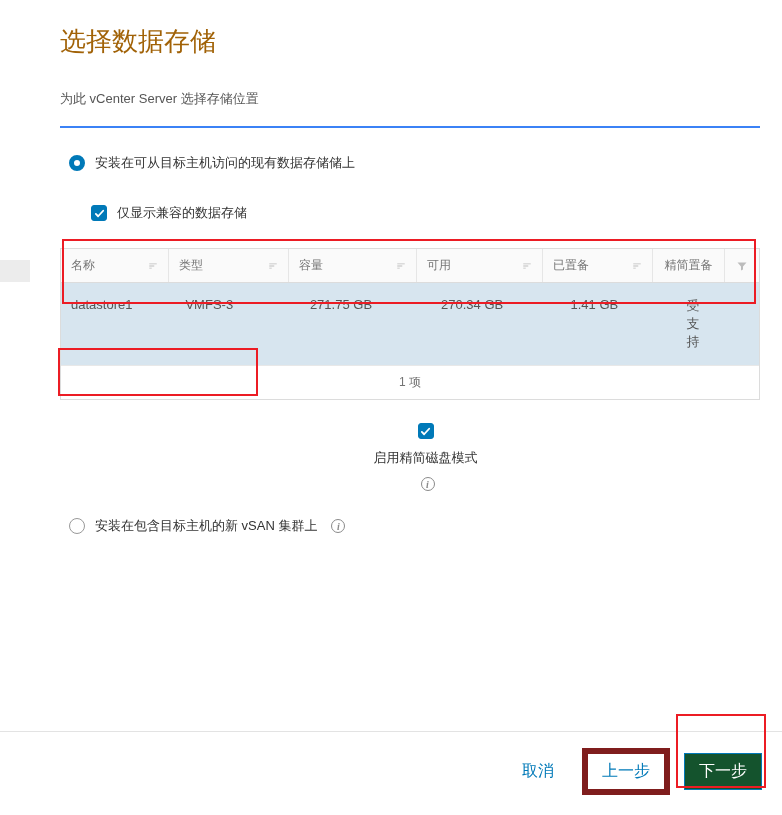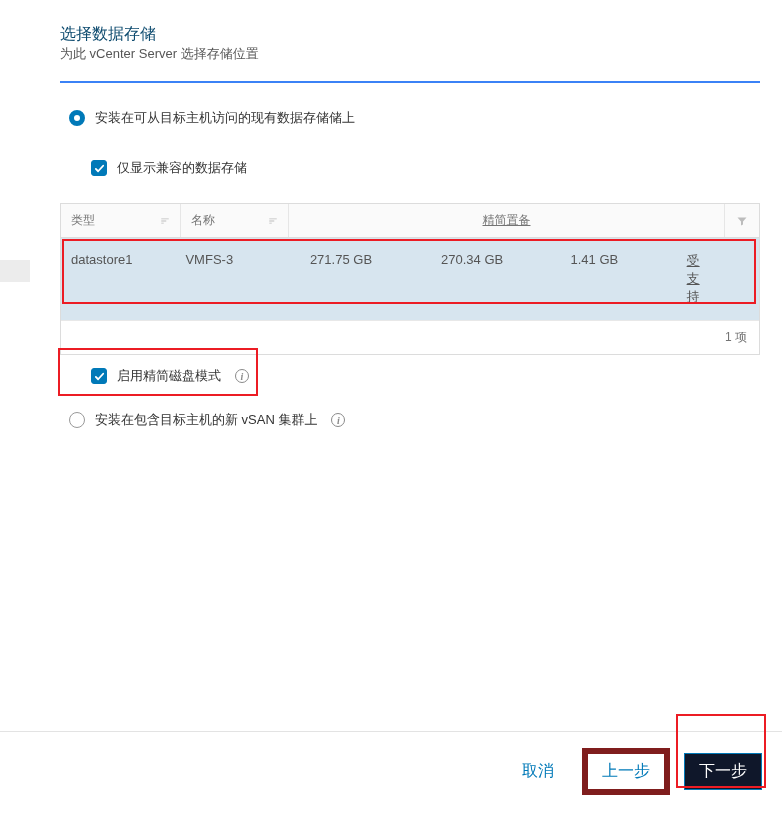--- a/index.html
+++ b/index.html
@@ -14,24 +14,24 @@
   .stub-side {
     position: absolute;
     left: 0; top: 260px;
     width: 30px; height: 22px;
     background: #ececec;
   }
   .content {
     padding: 24px 22px 0 60px;
   }
   .page-title {
-    font-size: 16px;
+    font-size: 26px;
     font-weight: 400;
-    color: #0c4a6e;
-    margin-bottom: 0;
+    color: #a16207;
+    margin-bottom: 31px;
   }
   .subtitle {
     font-size: 13px;
     color: #565656;
     padding-bottom: 18px;
     border-bottom: 2px solid #3b82f6;
   }
   .section { margin-top: 26px; }
   .radio-line, .check-line {
     display: flex;
@@ -106,23 +106,23 @@
     padding: 14px 0;
     border-bottom: 1px solid #e8e8e8;
     gap: 21px;
   }
   .td { padding: 0 10px; }
   .c1 { width: 108px; }
   .c2 { width: 120px; }
   .c3 { width: 128px; }
   .c4 { width: 126px; }
   .c5 { width: 110px; }
-  .c6 { flex: 1; text-align: center; text-decoration: underline; }
+  .c6 { flex: 1; text-align: center; }
   .table-footer {
-    text-align: right;
+    text-align: center;
     font-size: 12px;
     color: #747474;
     padding: 8px 12px;
     background: #fff;
   }
   .footer-bar {
     position: absolute;
     left: 0; right: 0; bottom: 0;
     border-top: 1px solid #e3e3e3;
     display: flex;
@@ -134,21 +134,21 @@
   }
   .btn {
     font-size: 16px;
     padding: 7px 14px;
     min-width: 60px;
     text-align: center;
     cursor: pointer;
   }
   .btn-link { color: #0079b8; background: transparent; border: none; }
   .btn-outline { color: #0079b8; border: 6px solid #7f1d1d; background: #fff; }
-  .btn-primary { color: #fff; background: #0f172a; border: 1px solid #0079b8; }
+  .btn-primary { color: #fff; background: #14532d; border: 1px solid #0079b8; }
 
   
   .hl { position: absolute; border: 2px solid #ec1c24; pointer-events: none; }
   .hl1 { left: 62px; top: 239px; width: 694px; height: 65px; }
   .hl2 { left: 58px; top: 348px; width: 200px; height: 48px; }
   .hl3 { left: 676px; top: 714px; width: 90px; height: 74px; }
 </style>
 </head>
 <body>
 
@@ -168,30 +168,54 @@
       <span class="check-box checked">
         <svg viewBox="0 0 24 24" fill="none" stroke="#fff" stroke-width="4" stroke-linecap="round" stroke-linejoin="round">
             <polyline points="4 13 9 18 20 6"></polyline>
           </svg>
       </span>
       <span>仅显示兼容的数据存储</span>
     </div>
 
     <div class="table-wrap">
       <div class="thead">
+        <div class="th c1">
+          <span>名称</span>
+          <span class="sort">
+              <svg width="10" height="10" viewBox="0 0 24 24" fill="currentColor">
+                <path d="M3 18h6v-2H3v2zm0-12v2h18V6H3zm0 7h12v-2H3v2z"></path>
+              </svg>
+            </span>
+        </div>
         <div class="th c2">
           <span>类型</span>
           <span class="sort">
               <svg width="10" height="10" viewBox="0 0 24 24" fill="currentColor">
                 <path d="M3 18h6v-2H3v2zm0-12v2h18V6H3zm0 7h12v-2H3v2z"></path>
               </svg>
             </span>
         </div>
-        <div class="th c1">
-          <span>名称</span>
+        <div class="th c3">
+          <span>容量</span>
+          <span class="sort">
+              <svg width="10" height="10" viewBox="0 0 24 24" fill="currentColor">
+                <path d="M3 18h6v-2H3v2zm0-12v2h18V6H3zm0 7h12v-2H3v2z"></path>
+              </svg>
+            </span>
+        </div>
+        <div class="th c4">
+          <span>可用</span>
+          <span class="sort">
+              <svg width="10" height="10" viewBox="0 0 24 24" fill="currentColor">
+                <path d="M3 18h6v-2H3v2zm0-12v2h18V6H3zm0 7h12v-2H3v2z"></path>
+              </svg>
+            </span>
+        </div>
+        <div class="th c5">
+          <span>已置备</span>
           <span class="sort">
               <svg width="10" height="10" viewBox="0 0 24 24" fill="currentColor">
                 <path d="M3 18h6v-2H3v2zm0-12v2h18V6H3zm0 7h12v-2H3v2z"></path>
               </svg>
             </span>
         </div>
         <div class="th c6" style="border-right:1px solid #e6e6e6;">
           <span style="margin:0 auto;">精简置备</span>
         </div>
         <div class="filter-cell">
@@ -205,21 +229,21 @@
         <div class="td c2">VMFS-3</div>
         <div class="td c3">271.75 GB</div>
         <div class="td c4">270.34 GB</div>
         <div class="td c5">1.41 GB</div>
         <div class="td c6">受支持</div>
         <div style="width:34px;"></div>
       </div>
       <div class="table-footer">1 项</div>
     </div>
 
-    <div class="check-line" style="margin-top:12px;">
+    <div class="check-line" style="margin-top:23px;flex-direction:column;">
       <span class="check-box checked">
         <svg viewBox="0 0 24 24" fill="none" stroke="#fff" stroke-width="4" stroke-linecap="round" stroke-linejoin="round">
             <polyline points="4 13 9 18 20 6"></polyline>
           </svg>
       </span>
       <span>启用精简磁盘模式</span>
       <span class="info-icon">i</span>
     </div>
 
     <div class="radio-line" style="margin-top:26px;">

